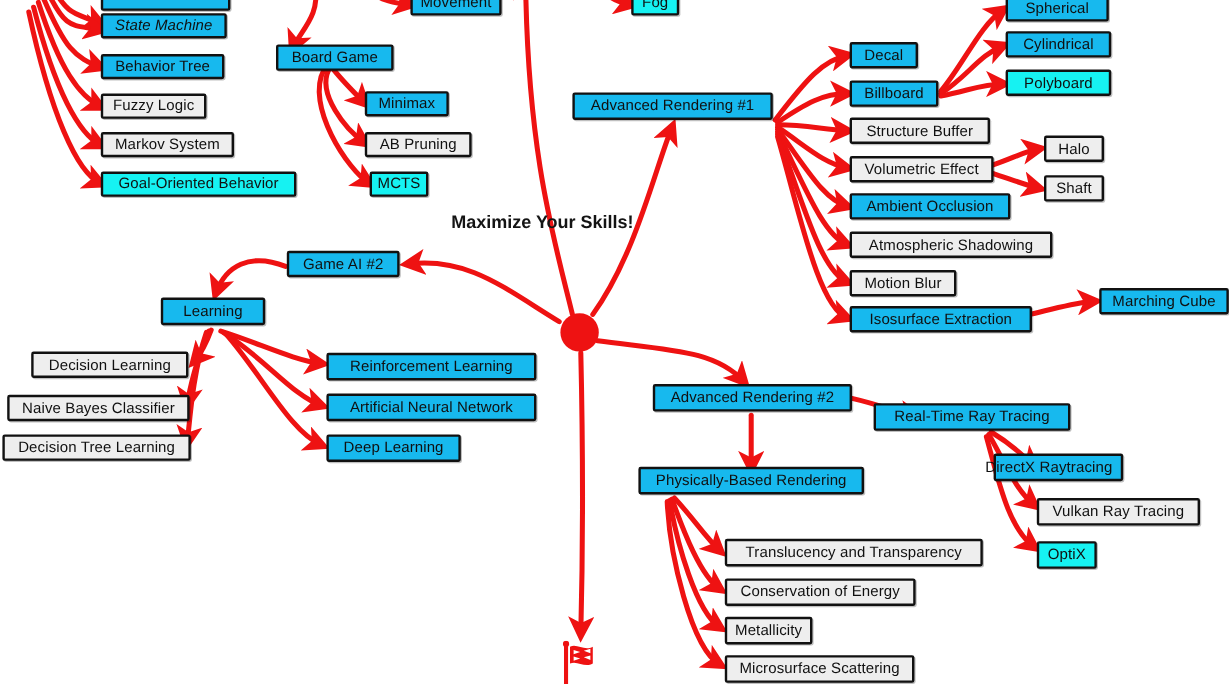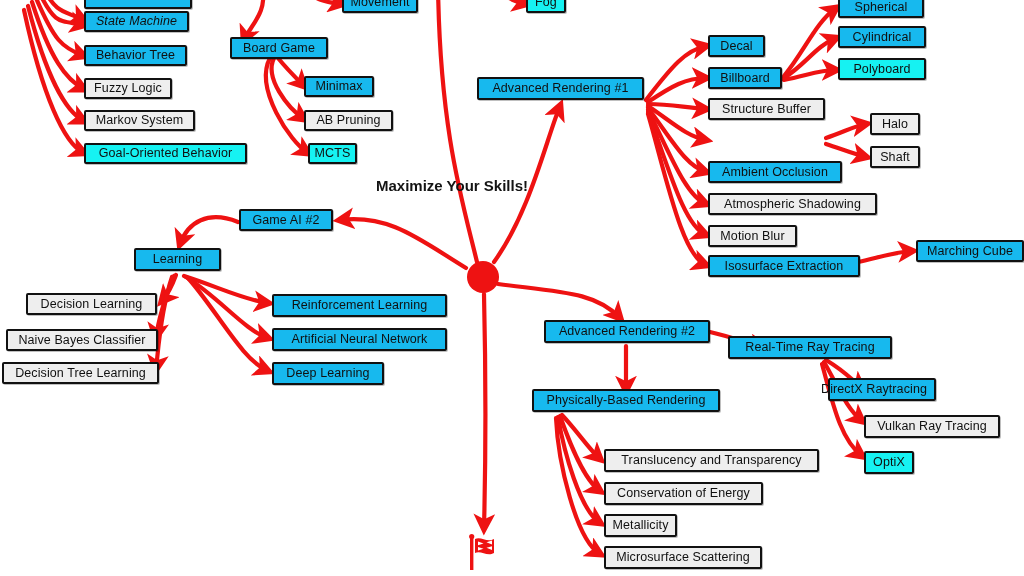--- a/index.html
+++ b/index.html
@@ -174,20 +174,23 @@
     </div>
   <div class="node n-blue" style="left:838px;top:26px;width:88px;height:22px;">
       <span>Cylindrical</span>
     </div>
   <div class="node n-cyan" style="left:838px;top:58px;width:88px;height:22px;">
       <span>Polyboard</span>
     </div>
   <div class="node n-grey" style="left:708px;top:98px;width:117px;height:22px;">
       <span>Structure Buffer</span>
     </div>
+  <div class="node n-grey" style="left:708px;top:130px;width:120px;height:22px;">
+      <span>Volumetric Effect</span>
+    </div>
   <div class="node n-grey" style="left:870px;top:113px;width:50px;height:22px;">
       <span>Halo</span>
     </div>
   <div class="node n-grey" style="left:870px;top:146px;width:50px;height:22px;">
       <span>Shaft</span>
     </div>
   <div class="node n-blue" style="left:708px;top:161px;width:134px;height:22px;">
       <span>Ambient Occlusion</span>
     </div>
   <div class="node n-grey" style="left:708px;top:193px;width:169px;height:22px;">

